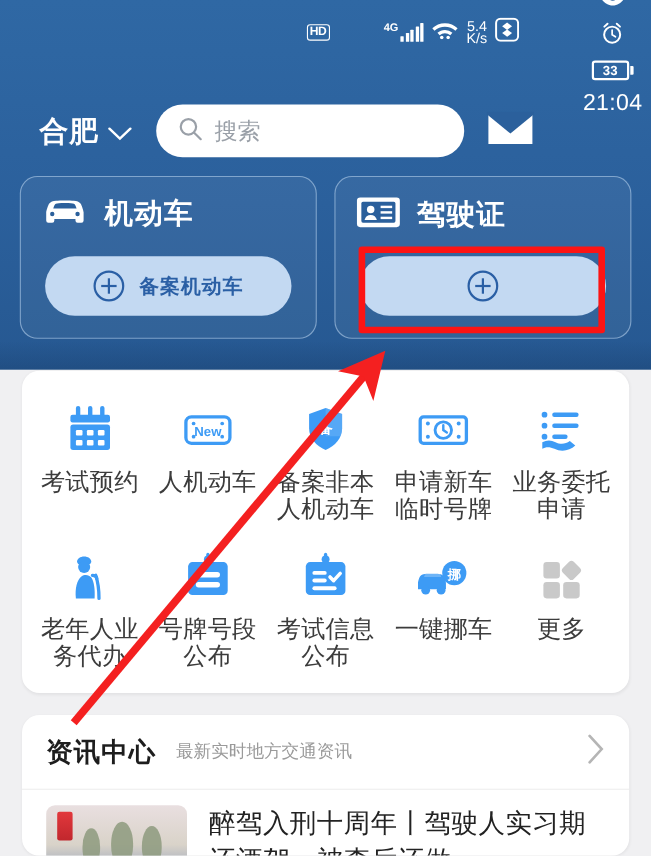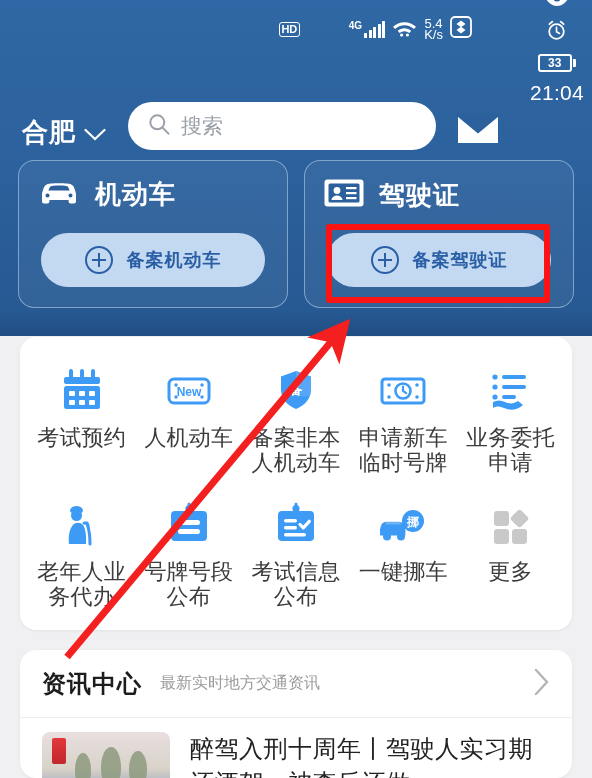--- a/index.html
+++ b/index.html
@@ -52,21 +52,21 @@
     border:2px solid #fff; border-radius:3px; width:34px; height:18px;
     display:flex; align-items:center; justify-content:center;
     font-size:12px; font-weight:bold; color:#fff;
   }
   .batt-tip{ width:3px; height:8px; background:#fff; border-radius:0 1px 1px 0; margin-left:1.5px; }
   .clock{ font-size:21px; letter-spacing:.3px; }
 
   
   .searchrow{
     position:absolute; left:0; top:88px; width:520px; height:62px;
-    display:flex; align-items:flex-end; padding:0 16px;
+    display:flex; align-items:center; padding:0 30px;
   }
   .city{
     display:flex; align-items:center; gap:8px; color:#fff;
     font-size:26px; font-weight:bold; letter-spacing:1px;
     margin-left:6px;
   }
   .searchbox{
     flex:1; height:48px; background:#fff; border-radius:24px;
     margin:0 20px 0 22px; display:flex; align-items:center; padding:0 20px; gap:11px;
   }
@@ -292,21 +292,20 @@
           <path d="M8.4 23c.6-3 2.8-4.6 5.6-4.6S19 20 19.6 23z" fill="#fff"></path>
           <rect x="23" y="10" width="10.5" height="2.2" fill="#fff"></rect>
           <rect x="23" y="15" width="10.5" height="2.2" fill="#fff"></rect>
           <rect x="23" y="20" width="10.5" height="2.2" fill="#fff"></rect>
         </svg>
       </span>
       <span class="bigcard-title">驾驶证</span>
     </div>
     <div class="pill">
       <span class="plus-circle"></span>
-      <span class="pill-txt">备案驾驶证</span>
     </div>
   </div>
 </div>
 
 <div class="redbox"></div>
 
 <div class="gridcard">
 
   <div class="grid-row">
 

